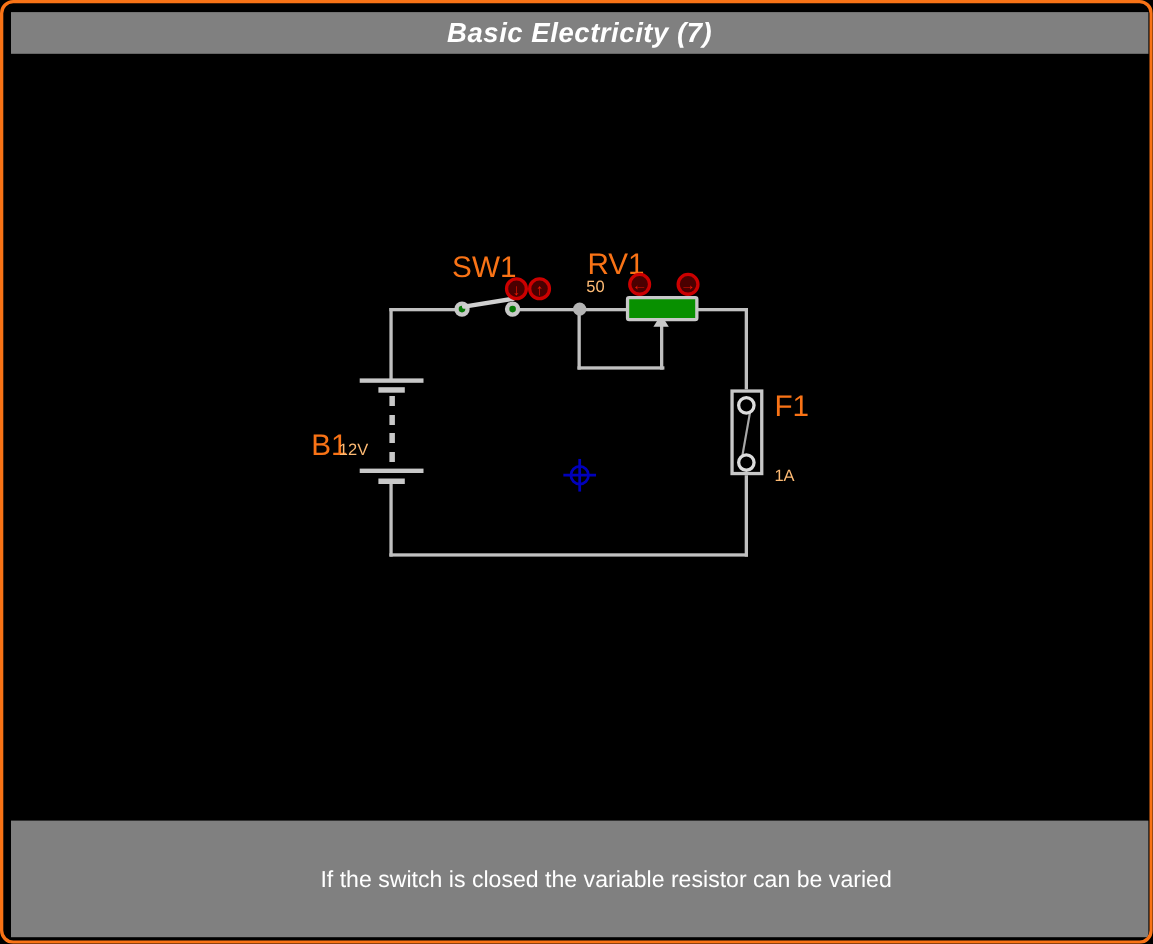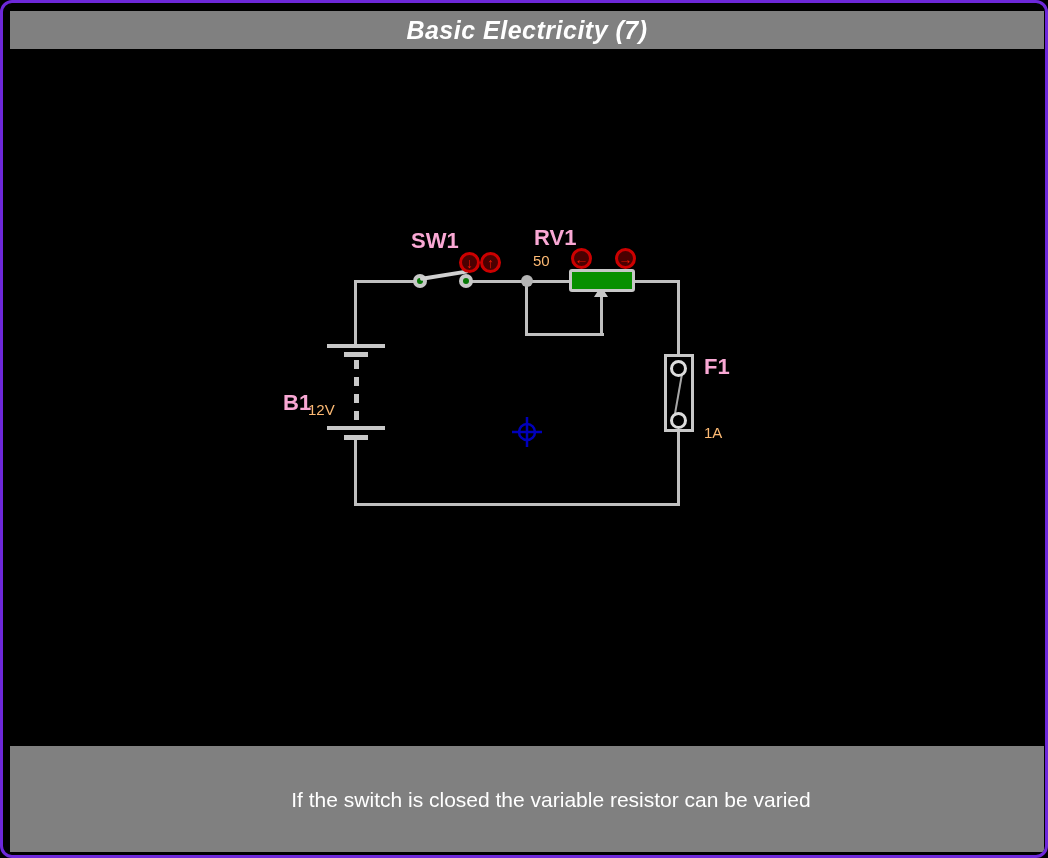--- a/index.html
+++ b/index.html
@@ -1,21 +1,21 @@
 <!DOCTYPE html>
 <html><head>
 <meta charset="utf-8">
 <style>
   * { margin: 0; padding: 0; box-sizing: border-box; }
   html, body { width: 1048px; height: 858px; background: #000; }
   body { font-family: "Liberation Sans", sans-serif; position: relative; }
 
   .frame {
     position: absolute; inset: 0;
-    border: 3px solid #6d28d9;
+    border: 3px solid #f97316;
     border-radius: 12px;
     background: #000;
     overflow: hidden;
   }
 
   .title-bar {
     position: absolute; left: 7px; top: 8px; width: 1034px; height: 38px;
     background: #808080;
     display: flex; align-items: center; justify-content: center;
   }
@@ -82,21 +82,21 @@
     position: absolute; width: 17px; height: 17px; border-radius: 50%;
     border: 3px solid #dcdcdc; background: #000;
   }
   .fuse-element {
     position: absolute; left: 678px; top: 371px; width: 2px; height: 42px;
     background: #a8a8a8; transform: rotate(10deg); transform-origin: top center;
   }
 
   
   .ref-label {
-    position: absolute; color: #f9a8d4; font-size: 22px; font-weight: bold;
+    position: absolute; color: #f97316; font-size: 27px; font-weight: normal;
     white-space: nowrap;
   }
   .val-label {
     position: absolute; color: #fdba74; font-size: 15px; white-space: nowrap;
   }
 
   
   .arrow-btn {
     position: absolute; width: 21px; height: 21px; border-radius: 50%;
     background: #4a0000; border: 3px solid #cc0000;

